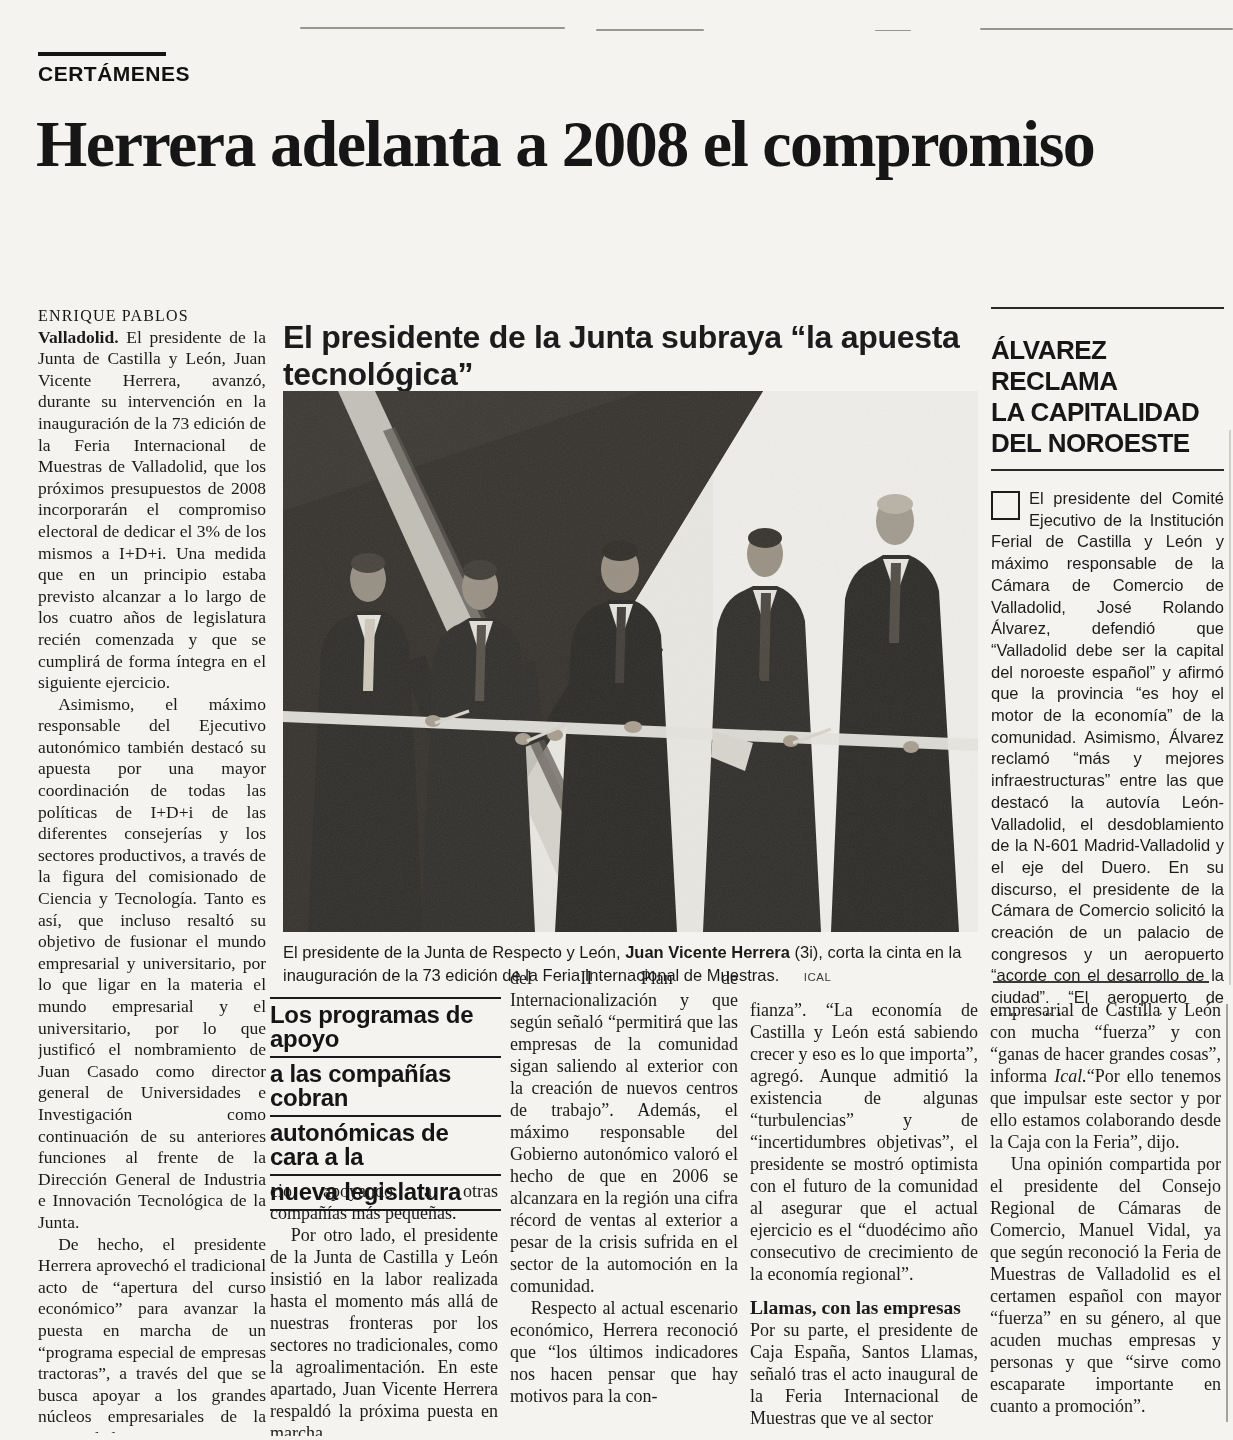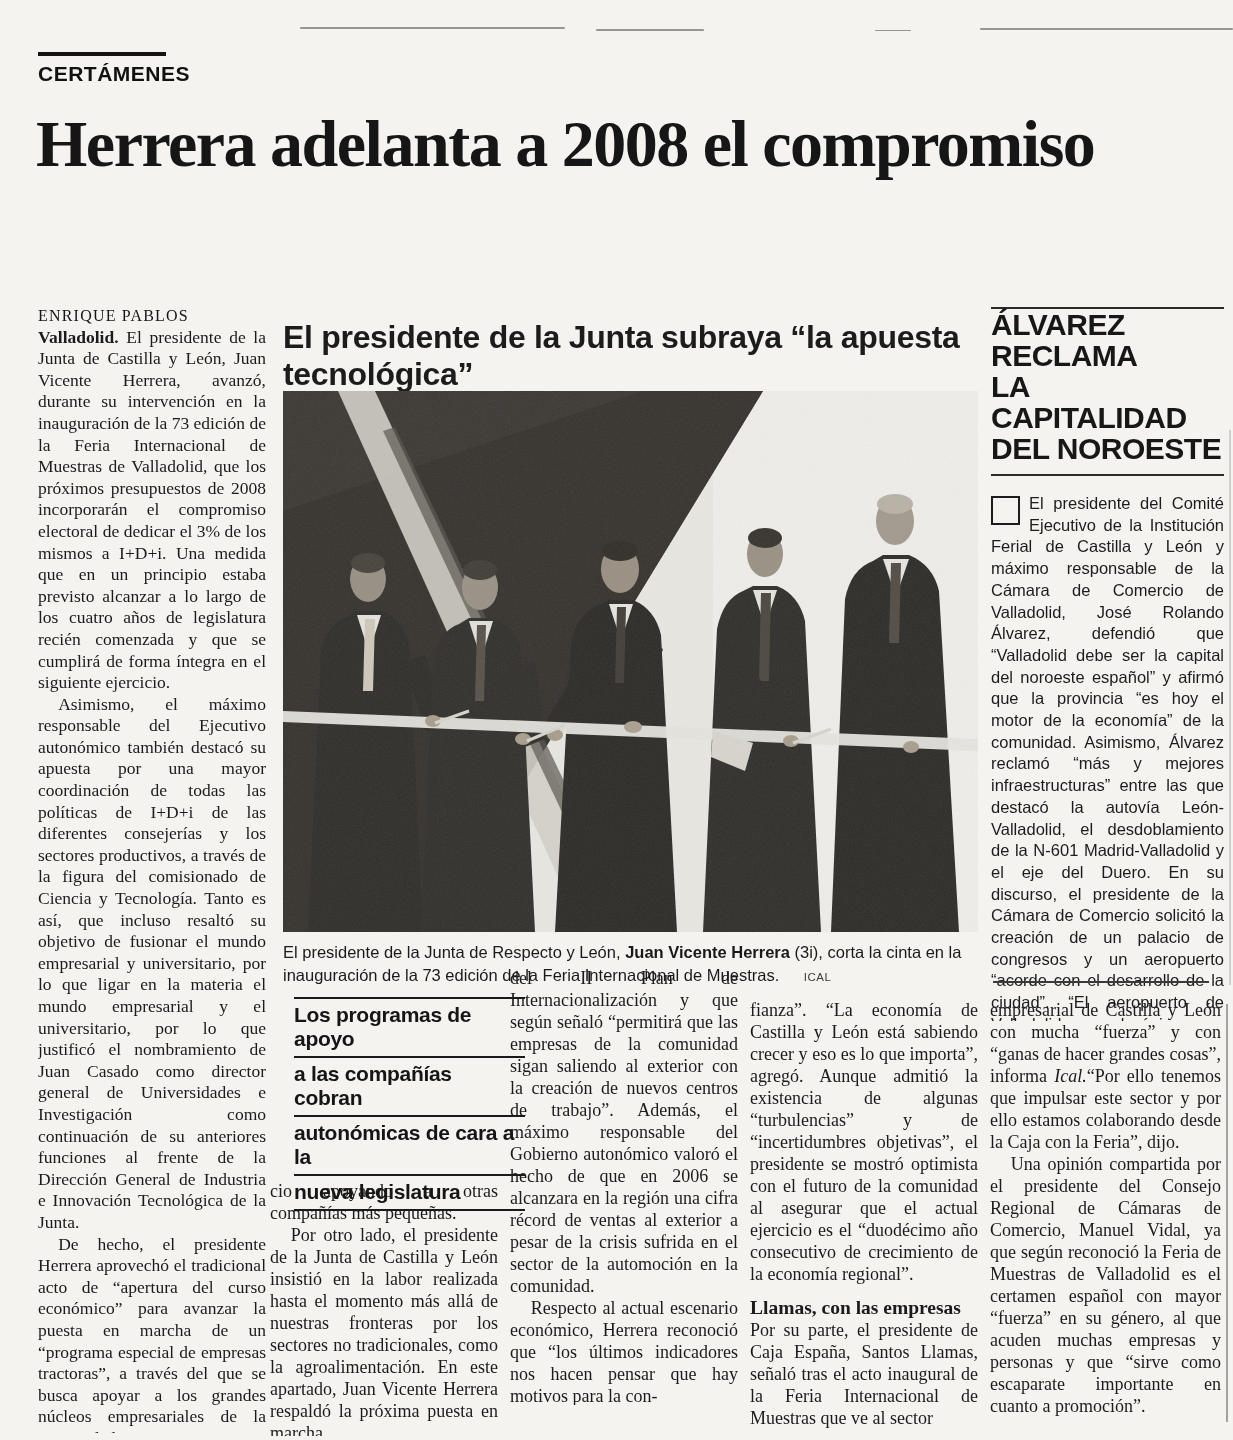--- a/index.html
+++ b/index.html
@@ -57,42 +57,41 @@
     font-family:"Liberation Sans", sans-serif;
     font-size:16.5px;line-height:22.5px;color:#1a1a1a;text-align:left;
   }
   .caption .credit{font-size:11.5px;letter-spacing:.5px;color:#3c3c3a;padding-left:20px;}
 
   
   .sidebar{left:991px;top:307px;width:233px;}
   .sb-rule{height:2px;background:#2a2a28;}
   .sb-title{
     font-family:"Liberation Sans", sans-serif;
-    font-weight:700;font-size:30px;line-height:31px;
-    letter-spacing:-.5px;color:#171717;margin:0 0 10px 0;
+    font-weight:700;font-size:26px;line-height:31px;
+    letter-spacing:-.5px;color:#171717;margin:26px 0 10px 0;
   }
   .sb-body{
     margin-top:17px;
     font-family:"Liberation Sans", sans-serif;
     font-size:16.5px;line-height:21.7px;text-align:justify;color:#1c1c1c;
     height:528px;overflow:hidden;
   }
   .sb-box{
     float:left;width:25px;height:25px;margin:3px 9px 0 0;
     border:2.5px solid #1c1c1c;background:transparent;
   }
   .sb-bottom-rule{left:993px;top:981px;width:216px;height:2px;background:#3a3a38;}
 
   
   .pullquote{
     left:270px;top:997px;width:231px;
     font-family:"Liberation Sans", sans-serif;
-    font-weight:700;font-size:21px;color:#151515;
+    font-weight:700;font-size:24px;color:#151515;
     border-top:2px solid #1a1a1a;
-    margin-left:24px;
   }
   .pq-line{border-bottom:2px solid #1a1a1a;padding:4px 0 5px 0;line-height:24px;letter-spacing:-.3px;}
 
   
   .bcol{width:228px;overflow:hidden;font-size:18px;line-height:22px;}
   .colB{left:270px;top:1180px;height:256px;}
   .colC{left:510px;top:967px;height:438px;}
   .colD{left:750px;top:999px;height:438px;}
   .colE{left:990px;top:999px;width:231px;height:438px;}
   .col-subhead{

